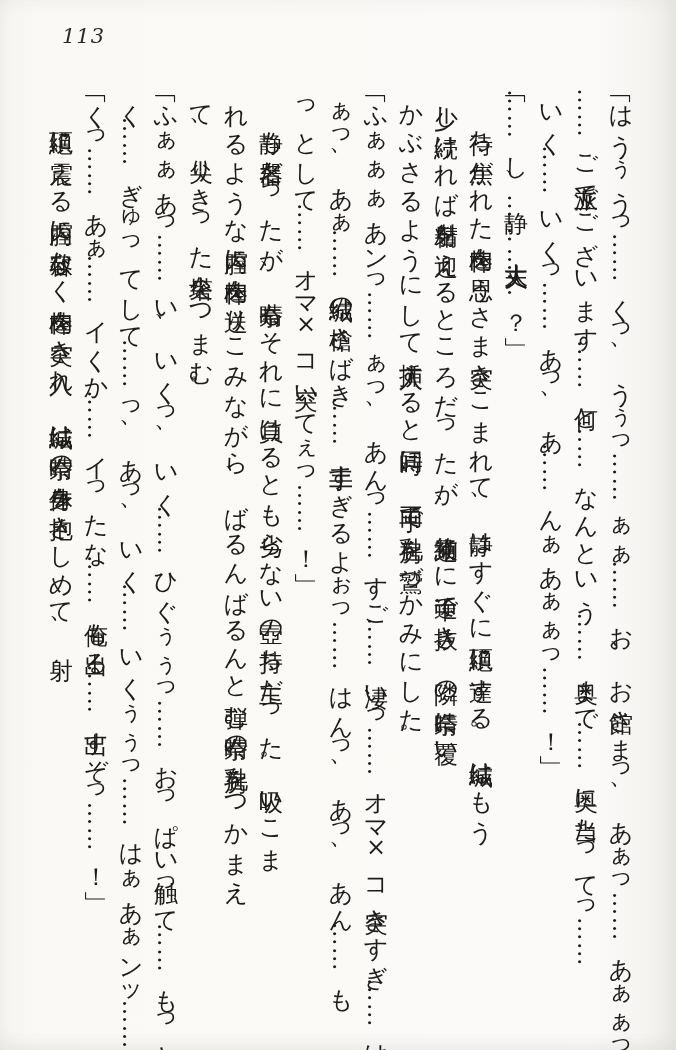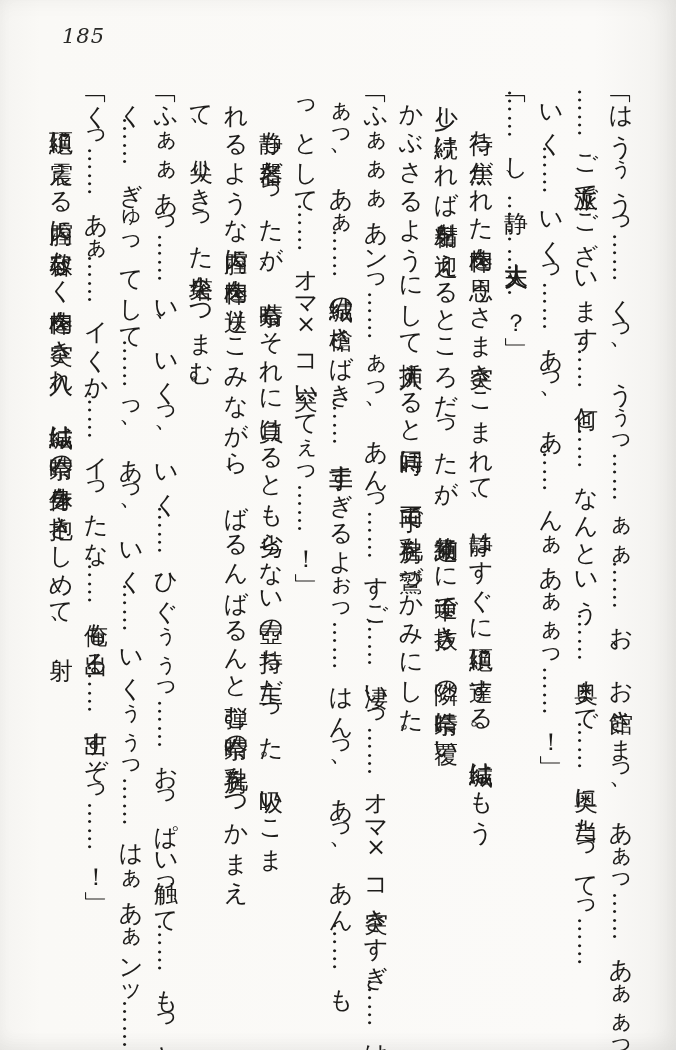--- a/index.html
+++ b/index.html
@@ -47,21 +47,21 @@
     white-space: nowrap;
   }
   .text-block p.indent {
     text-indent: 25px;
   }
 </style>
 </head>
 <body>
 
 <div class="page">
-  <div class="page-number">185</div>
+  <div class="page-number">113</div>
   <div class="text-block">
     <p>「はうぅうっ……くっ、うぅっ……ぁぁ……お、お館さまっ、あぁっ……あぁぁっ</p>
     <p>……ご立派でございます……何と……なんという……奥まで……奥に当たってっ……</p>
     <p>いく……いくっ……あっ、あ……んぁあぁぁっ……！」</p>
     <p>「……し、静……大丈夫……？」</p>
     <p class="indent">待ち焦がれた肉棒を思うさま突きこまれて、静はすぐに絶頂に達する。結城はもう</p>
     <p>少し続ければ射精を迎えるところだったが、約束通りに途中で抜き、隣の晴奈に覆い</p>
     <p>かぶさるようにして挿入すると同時に、両手で乳房を鷲づかみにした。</p>
     <p>「ふぁぁぁあンっ……ぁっ、あんっ……すご……凄いっ……オマ×コ突きすぎ……は</p>
     <p>ぁっ、あぁ……結城の槍さばき……上手すぎるよぉっ……はんっ、あっ、あん……も</p>

